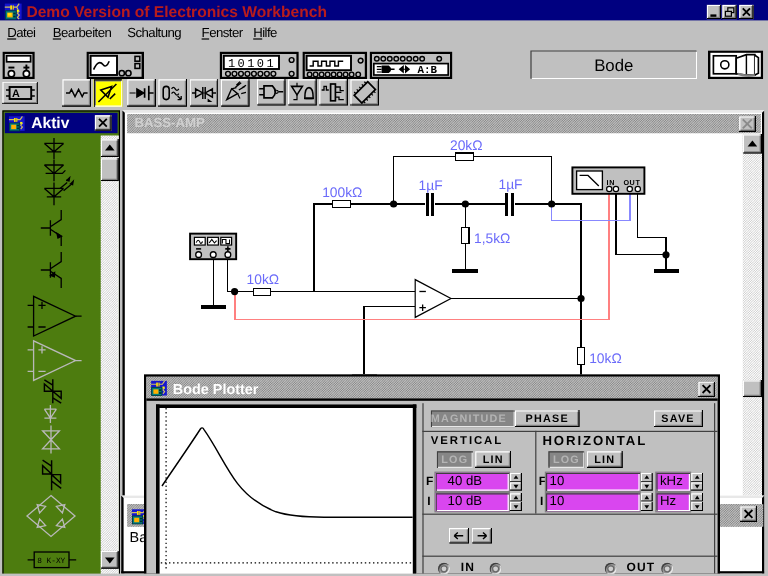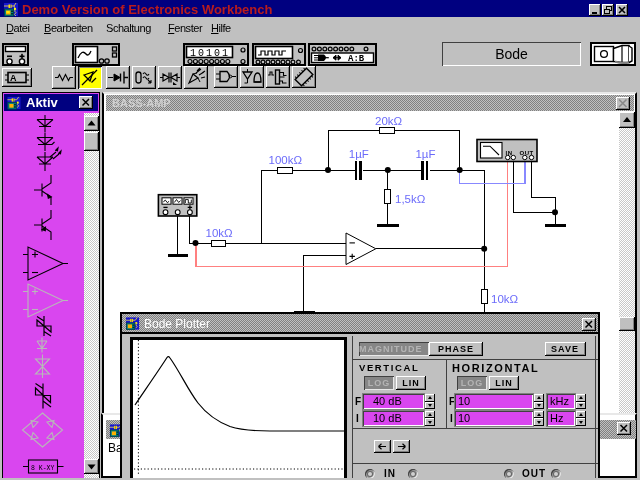--- a/index.html
+++ b/index.html
@@ -399,21 +399,21 @@
         <rect x="5.5" y="2.5" width="1.5" height="3.5" fill="#ffe000"></rect>
         <rect x="7.5" y="2.5" width="1" height="3.5" fill="#ffe000"></rect>
         <rect x="11" y="6" width="2" height="2" fill="#ffff00"></rect>
         <path d="M13 7 l-1.5 2 1.5 1.5 -1.5 2" stroke="#d0c060" fill="none"></path>
         <rect x="1.5" y="7" width="9" height="7" fill="#008080" stroke="#004040" stroke-width="0.8"></rect>
         <rect x="3" y="8.5" width="4.5" height="4" fill="#ffb000"></rect>
         <rect x="8" y="8.5" width="2" height="1.5" fill="#003030"></rect>
         <rect x="8" y="11" width="2" height="1.5" fill="#003030"></rect>
       </svg>
     </div>
- <div class="abs" style="left:22px;top:2.5px;font-size:12px;font-weight:normal;color:#fff">Bode Plotter</div>
+ <div class="abs" style="left:22px;top:2.5px;font-size:12px;font-weight:bold;color:#fff">Bode Plotter</div>
  <div class="abs rb" style="left:460px;top:3.5px;width:14px;height:13px">
       <svg width="14" height="13">
         <path d="M3.5 3 L10 9.5 M10 3 L3.5 9.5" stroke="#000" stroke-width="1.5"></path>
       </svg>
     </div>
  <div class="abs" style="left:0;top:18px;width:476px;height:2px;background:#000"></div>
 
  <div class="abs" style="left:8px;top:23px;width:217px;height:143px;background:#fff;border:3px solid #000;border-bottom:none">
   <svg width="211" height="140" viewBox="0 0 211 140">
    <path d="M5.4 0 V136" stroke="#000" stroke-width="1" stroke-dasharray="1.2 2.2" fill="none"></path>
@@ -505,21 +505,21 @@
       </div>
   <div class="abs" style="left:170px;top:131.5px;font-size:10px;font-weight:bold;letter-spacing:1px">OUT</div>
   <div class="abs" style="left:199px;top:132.5px">
         <div class="term">
           <div></div>
         </div>
       </div>
  </div>
 </div>
 
-<div class="abs" style="left:2px;top:92px;width:98px;height:388px;background:#d946ef;border:1px solid #000;z-index:5">
+<div class="abs" style="left:2px;top:92px;width:98px;height:388px;background:#4d7c0f;border:1px solid #000;z-index:5">
  <div class="abs" style="left:1px;top:1px;width:94px;height:17px;background:#000080"></div>
  <div class="abs" style="left:3px;top:2.5px;width:16px;height:14px">
       <svg width="16" height="14" viewBox="0 0 16 15">
         <rect x="1" y="1" width="14" height="13" fill="#1616cf"></rect>
         <path d="M1 4 H6 M8 4 H11 L13 1" stroke="#d0c060" stroke-width="1" fill="none"></path>
         <rect x="5.5" y="2.5" width="1.5" height="3.5" fill="#ffe000"></rect>
         <rect x="7.5" y="2.5" width="1" height="3.5" fill="#ffe000"></rect>
         <rect x="11" y="6" width="2" height="2" fill="#ffff00"></rect>
         <path d="M13 7 l-1.5 2 1.5 1.5 -1.5 2" stroke="#d0c060" fill="none"></path>
         <rect x="1.5" y="7" width="9" height="7" fill="#008080" stroke="#004040" stroke-width="0.8"></rect>

